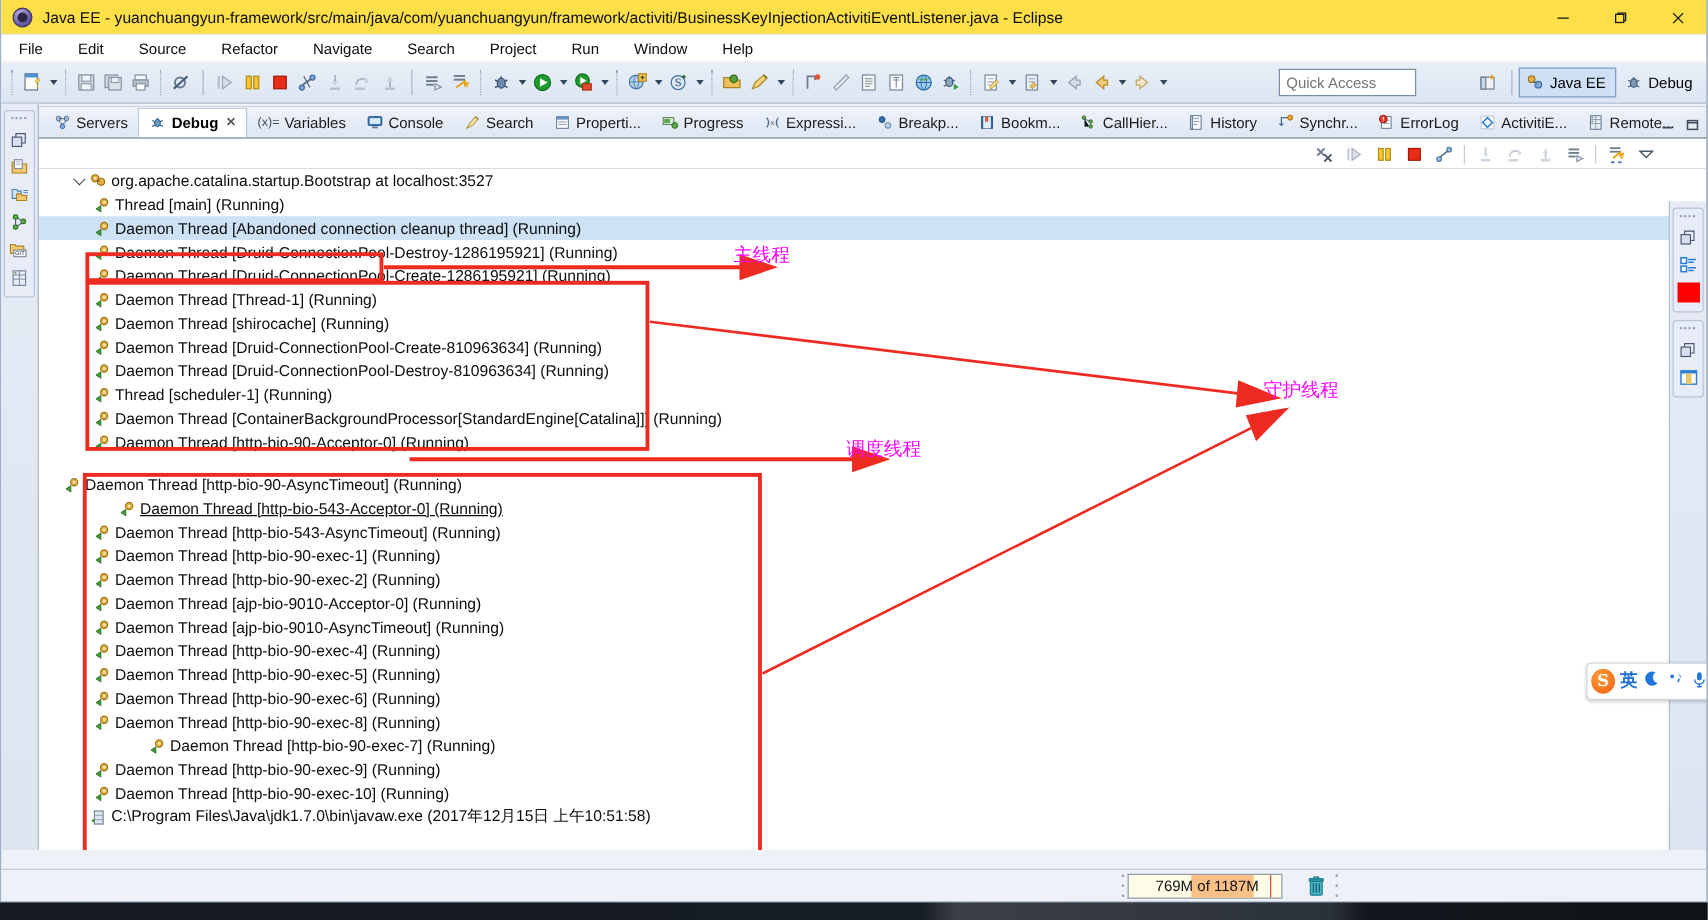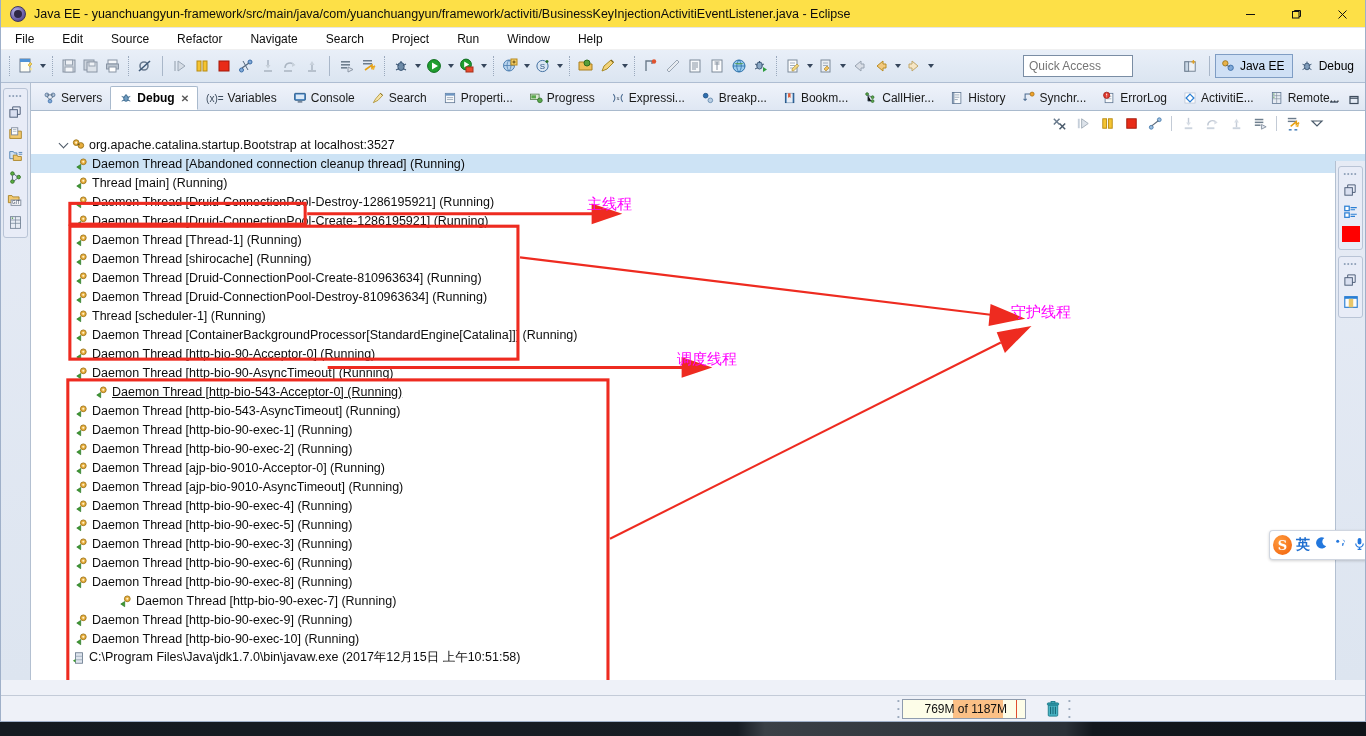--- a/index.html
+++ b/index.html
@@ -789,48 +789,48 @@
               <circle cx="5.5" cy="6" r="3" fill="#e8ae3e" stroke="#9b7417"></circle>
               <circle cx="10.5" cy="9" r="3" fill="#e8ae3e" stroke="#9b7417"></circle>
               <path d="M7 7.5 L9.2 8.4" stroke="#6b5a2a" stroke-width="1.2"></path>
               <circle cx="5.5" cy="6" r="1.1" fill="#fff4d0"></circle>
             </svg>
           </div>
           <div class="lbl">org.apache.catalina.startup.Bootstrap at localhost:3527</div>
         </div>
 
         <div id="thread-rows">
+            <div class="row" style="padding-left: 42px;">
+              <div class="ico">
+                <svg width="14" height="14" viewBox="0 0 16 16">
+                  <circle cx="9.5" cy="5.5" r="3.3" fill="#e8ae3e" stroke="#9b7417"></circle>
+                  <circle cx="9.5" cy="5.5" r="1.2" fill="#fff4cf"></circle>
+                  <path d="M2 11.5 L6.5 8.5 L6.5 14.5z" fill="#3f9b33" stroke="#1f6b18" stroke-width=".7"></path>
+                </svg>
+              </div>
+              <div class="lbl">Thread [main] (Running)</div>
+            </div>
             <div class="row sel" style="padding-left: 42px;">
               <div class="ico">
                 <svg width="14" height="14" viewBox="0 0 16 16">
                   <circle cx="9.5" cy="5.5" r="3.3" fill="#e8ae3e" stroke="#9b7417"></circle>
                   <circle cx="9.5" cy="5.5" r="1.2" fill="#fff4cf"></circle>
                   <path d="M2 11.5 L6.5 8.5 L6.5 14.5z" fill="#3f9b33" stroke="#1f6b18" stroke-width=".7"></path>
                 </svg>
               </div>
               <div class="lbl">Daemon Thread [Abandoned connection cleanup thread] (Running)</div>
             </div>
             <div class="row" style="padding-left: 42px;">
               <div class="ico">
                 <svg width="14" height="14" viewBox="0 0 16 16">
                   <circle cx="9.5" cy="5.5" r="3.3" fill="#e8ae3e" stroke="#9b7417"></circle>
                   <circle cx="9.5" cy="5.5" r="1.2" fill="#fff4cf"></circle>
                   <path d="M2 11.5 L6.5 8.5 L6.5 14.5z" fill="#3f9b33" stroke="#1f6b18" stroke-width=".7"></path>
                 </svg>
               </div>
-              <div class="lbl">Thread [main] (Running)</div>
-            </div>
-            <div class="row" style="padding-left: 42px;">
-              <div class="ico">
-                <svg width="14" height="14" viewBox="0 0 16 16">
-                  <circle cx="9.5" cy="5.5" r="3.3" fill="#e8ae3e" stroke="#9b7417"></circle>
-                  <circle cx="9.5" cy="5.5" r="1.2" fill="#fff4cf"></circle>
-                  <path d="M2 11.5 L6.5 8.5 L6.5 14.5z" fill="#3f9b33" stroke="#1f6b18" stroke-width=".7"></path>
-                </svg>
-              </div>
               <div class="lbl">Daemon Thread [Druid-ConnectionPool-Destroy-1286195921] (Running)</div>
             </div>
             <div class="row" style="padding-left: 42px;">
               <div class="ico">
                 <svg width="14" height="14" viewBox="0 0 16 16">
                   <circle cx="9.5" cy="5.5" r="3.3" fill="#e8ae3e" stroke="#9b7417"></circle>
                   <circle cx="9.5" cy="5.5" r="1.2" fill="#fff4cf"></circle>
                   <path d="M2 11.5 L6.5 8.5 L6.5 14.5z" fill="#3f9b33" stroke="#1f6b18" stroke-width=".7"></path>
                 </svg>
               </div>
@@ -899,21 +899,21 @@
             <div class="row" style="padding-left: 42px;">
               <div class="ico">
                 <svg width="14" height="14" viewBox="0 0 16 16">
                   <circle cx="9.5" cy="5.5" r="3.3" fill="#e8ae3e" stroke="#9b7417"></circle>
                   <circle cx="9.5" cy="5.5" r="1.2" fill="#fff4cf"></circle>
                   <path d="M2 11.5 L6.5 8.5 L6.5 14.5z" fill="#3f9b33" stroke="#1f6b18" stroke-width=".7"></path>
                 </svg>
               </div>
               <div class="lbl">Daemon Thread [http-bio-90-Acceptor-0] (Running)</div>
             </div>
-            <div class="row" style="padding-left: 42px;">
+            <div class="row" style="padding-left: 18px; margin-top: 15px;">
               <div class="ico">
                 <svg width="14" height="14" viewBox="0 0 16 16">
                   <circle cx="9.5" cy="5.5" r="3.3" fill="#e8ae3e" stroke="#9b7417"></circle>
                   <circle cx="9.5" cy="5.5" r="1.2" fill="#fff4cf"></circle>
                   <path d="M2 11.5 L6.5 8.5 L6.5 14.5z" fill="#3f9b33" stroke="#1f6b18" stroke-width=".7"></path>
                 </svg>
               </div>
               <div class="lbl">Daemon Thread [http-bio-90-AsyncTimeout] (Running)</div>
             </div>
             <div class="row" style="padding-left: 62px; text-decoration: underline;">
@@ -988,30 +988,20 @@
             </div>
             <div class="row" style="padding-left: 42px;">
               <div class="ico">
                 <svg width="14" height="14" viewBox="0 0 16 16">
                   <circle cx="9.5" cy="5.5" r="3.3" fill="#e8ae3e" stroke="#9b7417"></circle>
                   <circle cx="9.5" cy="5.5" r="1.2" fill="#fff4cf"></circle>
                   <path d="M2 11.5 L6.5 8.5 L6.5 14.5z" fill="#3f9b33" stroke="#1f6b18" stroke-width=".7"></path>
                 </svg>
               </div>
               <div class="lbl">Daemon Thread [http-bio-90-exec-5] (Running)</div>
-            </div>
-            <div class="row" style="padding-left: 42px;">
-              <div class="ico">
-                <svg width="14" height="14" viewBox="0 0 16 16">
-                  <circle cx="9.5" cy="5.5" r="3.3" fill="#e8ae3e" stroke="#9b7417"></circle>
-                  <circle cx="9.5" cy="5.5" r="1.2" fill="#fff4cf"></circle>
-                  <path d="M2 11.5 L6.5 8.5 L6.5 14.5z" fill="#3f9b33" stroke="#1f6b18" stroke-width=".7"></path>
-                </svg>
-              </div>
-              <div class="lbl">Daemon Thread [http-bio-90-exec-3] (Running)</div>
             </div>
             <div class="row" style="padding-left: 42px;">
               <div class="ico">
                 <svg width="14" height="14" viewBox="0 0 16 16">
                   <circle cx="9.5" cy="5.5" r="3.3" fill="#e8ae3e" stroke="#9b7417"></circle>
                   <circle cx="9.5" cy="5.5" r="1.2" fill="#fff4cf"></circle>
                   <path d="M2 11.5 L6.5 8.5 L6.5 14.5z" fill="#3f9b33" stroke="#1f6b18" stroke-width=".7"></path>
                 </svg>
               </div>
               <div class="lbl">Daemon Thread [http-bio-90-exec-6] (Running)</div>

